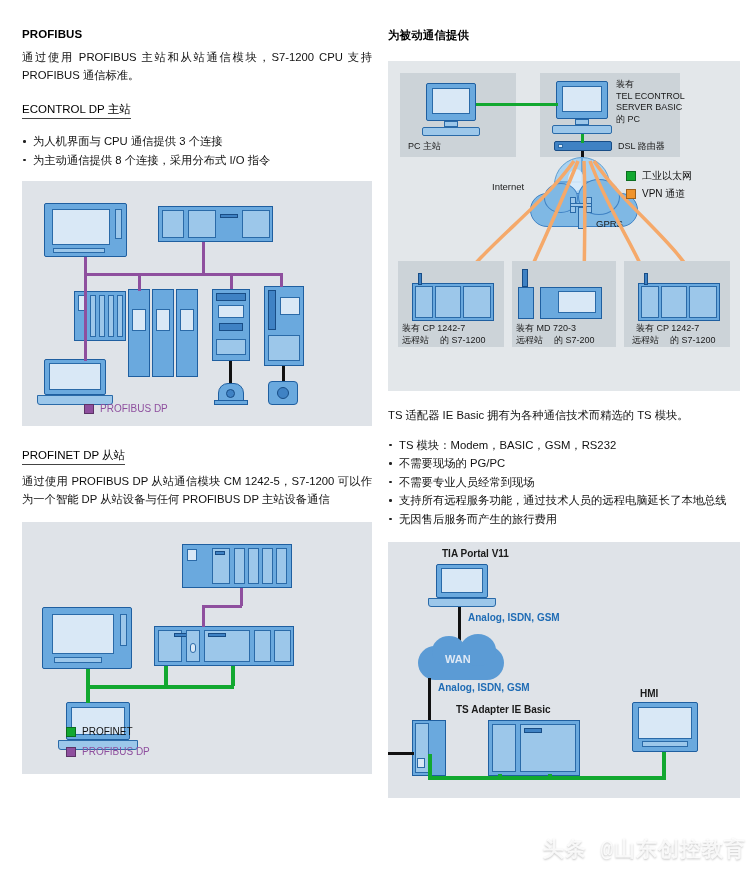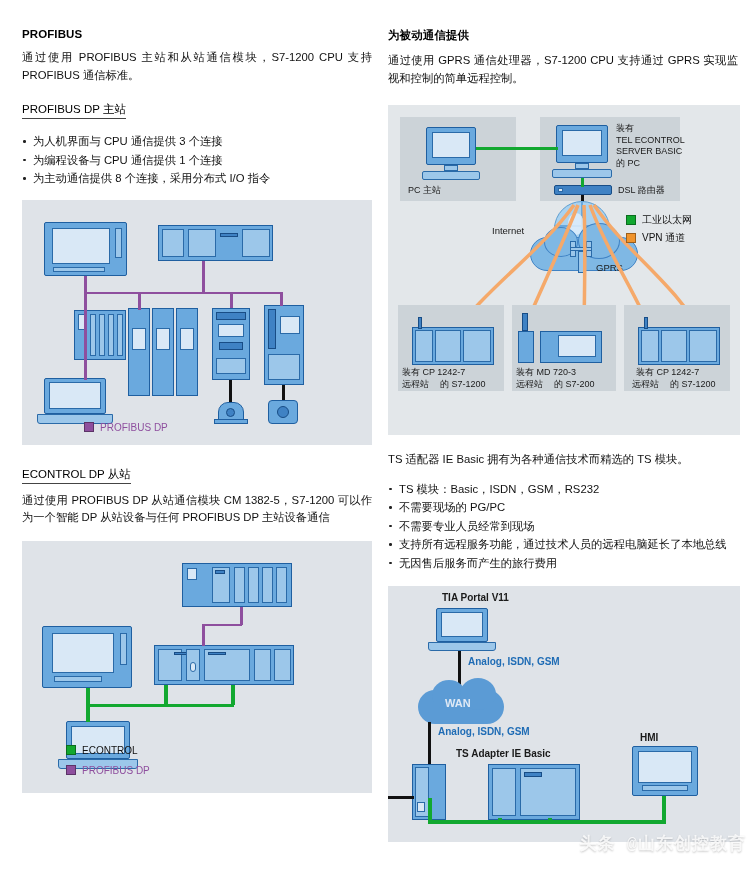--- a/index.html
+++ b/index.html
@@ -51,42 +51,41 @@
 
   .leg{position:absolute;font-size:10px;display:flex;align-items:center;gap:6px;}
   .leg .sw{width:8px;height:8px;display:inline-block;border:1px solid rgba(0,0,0,.35);}
   .leg .tx{white-space:nowrap;}
 
   .flab{position:absolute;font-size:9px;color:#1a1a1a;line-height:11px;white-space:pre;}
   .flab.b{font-weight:bold;}
   .flab.blu{color:#1f6cb5;font-weight:bold;}
 
   .wm{
-    position:absolute;right:6px;bottom:16px;font-size:17px;font-weight:bold;
+    position:absolute;right:6px;bottom:8px;font-size:21px;font-weight:bold;
     color:rgba(255,255,255,.82);letter-spacing:1px;
     text-shadow:0 1px 2px rgba(0,0,0,.22);white-space:nowrap;pointer-events:none;font-family:Liberation Mono, monospace;
   }
 </style>
 </head>
 <body>
 
 <div class="page">
 
   <div class="col col-left">
 
     <h2 class="sec" style="margin-top:28px">PROFIBUS</h2>
 
     <p class="body">通过使用 PROFIBUS 主站和从站通信模块，S7-1200 CPU 支持 PROFIBUS 通信标准。</p>
 
-    <h3 class="sub">PROFIBUS DP 主站</h3>
+    <h3 class="sub">ECONTROL DP 主站</h3>
 
 
     <ul class="bul">
       <li>为人机界面与 CPU 通信提供 3 个连接</li>
-      <li>为编程设备与 CPU 通信提供 1 个连接</li>
       <li>为主动通信提供 8 个连接，采用分布式 I/O 指令</li>
     </ul>
 
     
     <div class="figwrap">
       <div class="fig" style="width:350px;height:245px;">
 
         <div class="dev blue" style="left:22px;top:22px;width:83px;height:54px;border-radius:2px;"></div>
         <div class="dev screen" style="left:30px;top:28px;width:58px;height:36px;"></div>
         <div class="dev blue-l" style="left:31px;top:67px;width:52px;height:5px;"></div>
@@ -145,23 +144,23 @@
         <div class="ln pb" style="left:258px;top:92px;width:2.5px;height:14px;"></div>
 
         <div class="leg" style="left:62px;top:222px;">
           <span class="sw" style="background:#8e4f9e"></span>
           <span class="tx" style="color:#8e4f9e">PROFIBUS DP</span>
         </div>
       </div>
     </div>
 
     
-    <h3 class="sub" style="margin-top:22px">ECONTROL DP 从站</h3>
-
-    <p class="body">通过使用 PROFIBUS DP 从站通信模块 CM 1382-5，S7-1200 可以作为一个智能 DP 从站设备与任何 PROFIBUS DP 主站设备通信</p>
+    <h3 class="sub" style="margin-top:22px">PROFINET DP 从站</h3>
+
+    <p class="body">通过使用 PROFIBUS DP 从站通信模块 CM 1242-5，S7-1200 可以作为一个智能 DP 从站设备与任何 PROFIBUS DP 主站设备通信</p>
 
     <div class="figwrap" style="margin-top:14px">
       <div class="fig" style="width:350px;height:252px;">
 
         <div class="dev blue" style="left:160px;top:22px;width:110px;height:44px;"></div>
         <div class="dev screen" style="left:165px;top:27px;width:10px;height:12px;"></div>
         <div class="dev blue-l" style="left:190px;top:26px;width:18px;height:36px;"></div>
         <div class="dev blue-d" style="left:193px;top:29px;width:10px;height:4px;"></div>
         <div class="dev blue-l" style="left:212px;top:26px;width:11px;height:36px;"></div>
         <div class="dev blue-l" style="left:226px;top:26px;width:11px;height:36px;"></div>
@@ -191,35 +190,34 @@
         <div class="ln pb" style="left:180px;top:83px;width:40px;height:2.5px;"></div>
         <div class="ln pb" style="left:180px;top:83px;width:2.5px;height:22px;"></div>
 
         <div class="ln pn" style="left:64px;top:147px;width:3.5px;height:34px;"></div>
         <div class="ln pn" style="left:64px;top:163px;width:148px;height:3.5px;"></div>
         <div class="ln pn" style="left:142px;top:144px;width:3.5px;height:20px;"></div>
         <div class="ln pn" style="left:209px;top:144px;width:3.5px;height:20px;"></div>
 
         <div class="leg" style="left:44px;top:204px;">
           <span class="sw" style="background:#12a830"></span>
-          <span class="tx" style="color:#111">ECONTROL</span>
+          <span class="tx" style="color:#111">PROFINET</span>
         </div>
         <div class="leg" style="left:44px;top:224px;">
           <span class="sw" style="background:#8e4f9e"></span>
           <span class="tx" style="color:#8e4f9e">PROFIBUS DP</span>
         </div>
       </div>
     </div>
   </div>
 
   <div class="col col-right">
 
     <h2 class="sec" style="margin-top:28px">为被动通信提供</h2>
 
-    <p class="body">通过使用 GPRS 通信处理器，S7-1200 CPU 支持通过 GPRS 实现监视和控制的简单远程控制。</p>
 
     <div class="figwrap" style="margin-top:18px">
       <div class="fig" style="width:352px;height:330px;background:#e3e7ea;">
 
         <div class="dev" style="left:12px;top:12px;width:116px;height:84px;background:#ccd3d8;"></div>
         <div class="dev blue" style="left:38px;top:22px;width:50px;height:38px;border-radius:2px;"></div>
         <div class="dev screen" style="left:44px;top:27px;width:38px;height:26px;"></div>
         <div class="dev blue-l" style="left:56px;top:60px;width:14px;height:6px;"></div>
         <div class="dev blue-l" style="left:34px;top:66px;width:58px;height:9px;border-radius:2px;"></div>
         <div class="flab" style="left:20px;top:80px;">PC 主站</div>
@@ -301,21 +299,21 @@
         <div class="leg" style="left:238px;top:126px;">
           <span class="sw" style="background:#f0932b"></span>
           <span class="tx">VPN 通道</span>
         </div>
       </div>
     </div>
 
     <p class="body" style="margin-top:16px">TS 适配器 IE Basic 拥有为各种通信技术而精选的 TS 模块。</p>
 
     <ul class="bul" style="margin-top:12px">
-      <li>TS 模块：Basic，ISDN，GSM，RS232</li>
+      <li>TS 模块：Modem，BASIC，GSM，RS232</li>
       <li>不需要现场的 PG/PC</li>
       <li>不需要专业人员经常到现场</li>
       <li>支持所有远程服务功能，通过技术人员的远程电脑延长了本地总线</li>
       <li>无因售后服务而产生的旅行费用</li>
     </ul>
 
     <div class="figwrap" style="margin-top:14px">
       <div class="fig" style="width:352px;height:256px;background:#dfe3e8;">
 
         <div class="flab b" style="left:54px;top:6px;font-size:10px;">TIA Portal V11</div>

